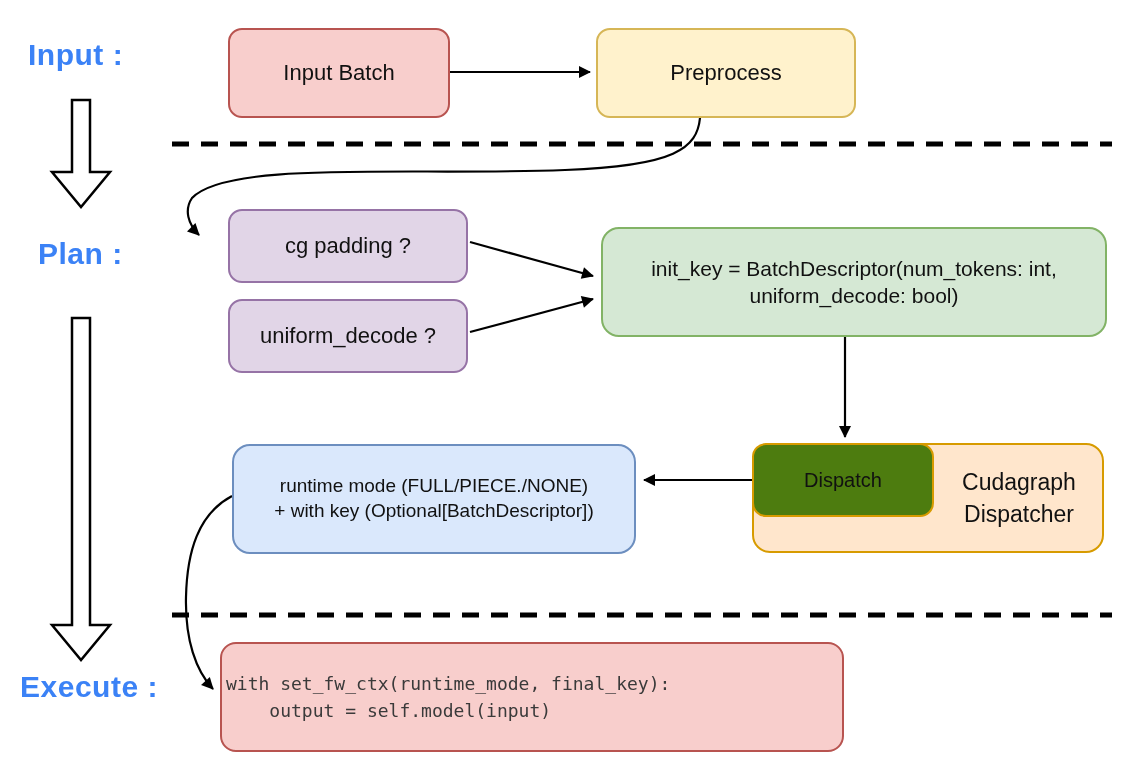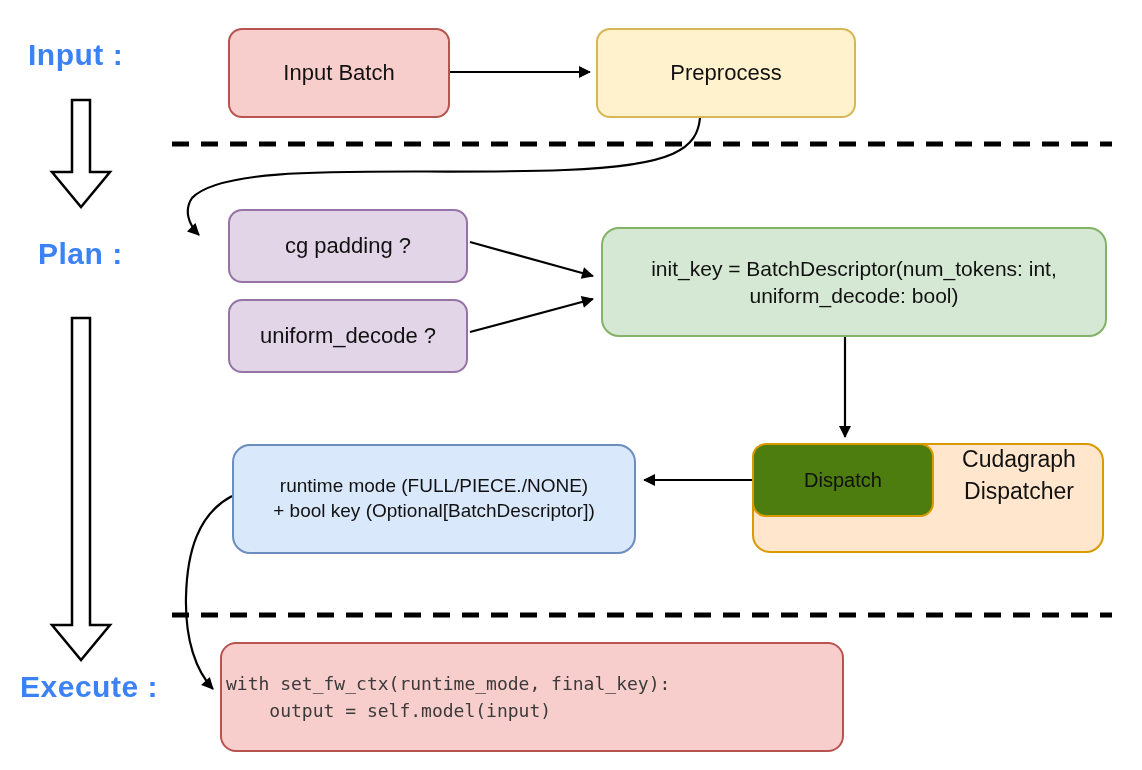--- a/index.html
+++ b/index.html
@@ -17,21 +17,21 @@
     text-align:center;border:2px solid #000;border-radius:14px;font-size:22px;line-height:1.3;
   }
   .node .two-line{display:block;}
   .red{background:#f8cecc;border-color:#b85450;}
   .yellow{background:#fff2cc;border-color:#d6b656;}
   .purple{background:#e1d5e7;border-color:#9673a6;}
   .green{background:#d5e8d4;border-color:#82b366;border-radius:18px;font-size:21px;}
   .blue{background:#dae8fc;border-color:#6c8ebf;border-radius:18px;font-size:19px;}
   .orange-outer{background:#ffe6cc;border-color:#d79b00;border-radius:18px;}
   .orange-inner{background:#4d7c0f;border-color:#d79b00;font-size:20px;}
-  .cud-label{position:absolute;display:flex;justify-content:center;text-align:center;font-size:23px;line-height:1.4;}
+  .cud-label{position:absolute;display:flex;align-items:center;justify-content:center;text-align:center;font-size:23px;line-height:1.4;}
   .codebox{
     position:absolute;box-sizing:border-box;background:#f8cecc;border:2px solid #b85450;border-radius:16px;
     display:flex;flex-direction:column;justify-content:center;
     font-family:"DejaVu Sans Mono", monospace;font-size:18px;line-height:1.5;color:#3a3a3a;
     padding-left:4px;white-space:pre;
   }
 </style>
 </head>
 <body>
 
@@ -91,21 +91,21 @@
   <div class="cud-label" style="left:934px;top:443px;width:170px;height:110px">
     <span class="two-line">
       <span style="display:block">Cudagraph</span>
       <span style="display:block">Dispatcher</span>
     </span>
   </div>
 
   <div class="node blue" style="left:232px;top:444px;width:404px;height:110px">
     <span class="two-line">
       <span style="display:block">runtime mode (FULL/PIECE./NONE)</span>
-      <span style="display:block">+ bool key (Optional[BatchDescriptor])</span>
+      <span style="display:block">+ with key (Optional[BatchDescriptor])</span>
     </span>
   </div>
 
   <div class="codebox" style="left:220px;top:642px;width:624px;height:110px">
     <span>with set_fw_ctx(runtime_mode, final_key):</span>
     <span>    output = self.model(input)</span>
   </div>
 
 </div>
 

